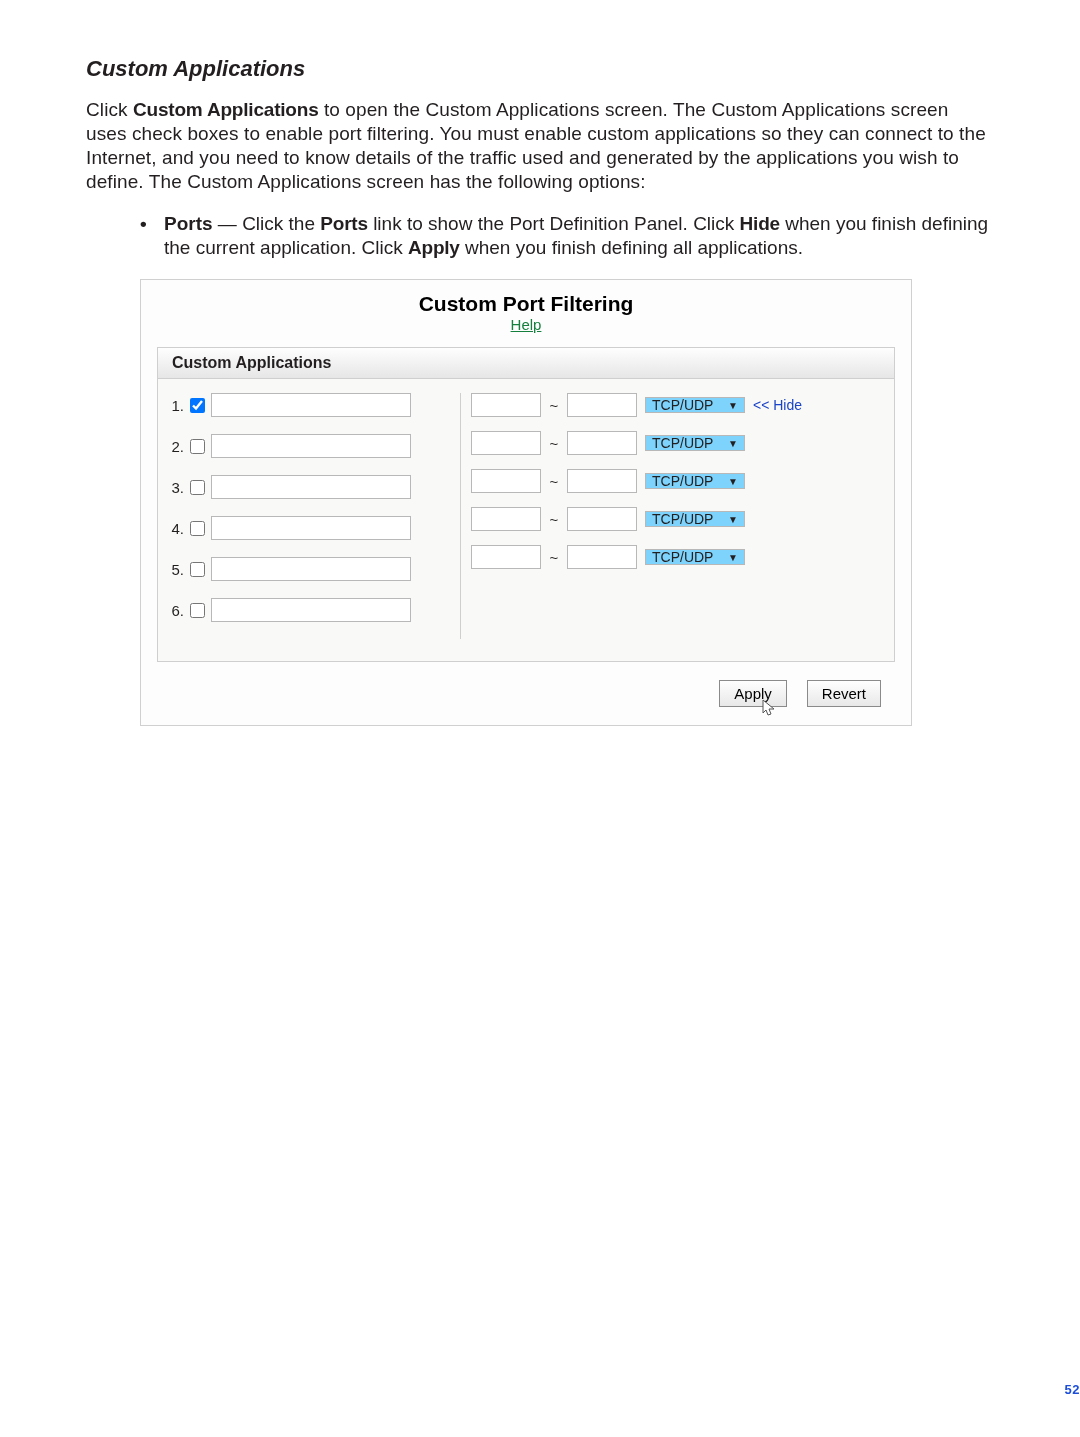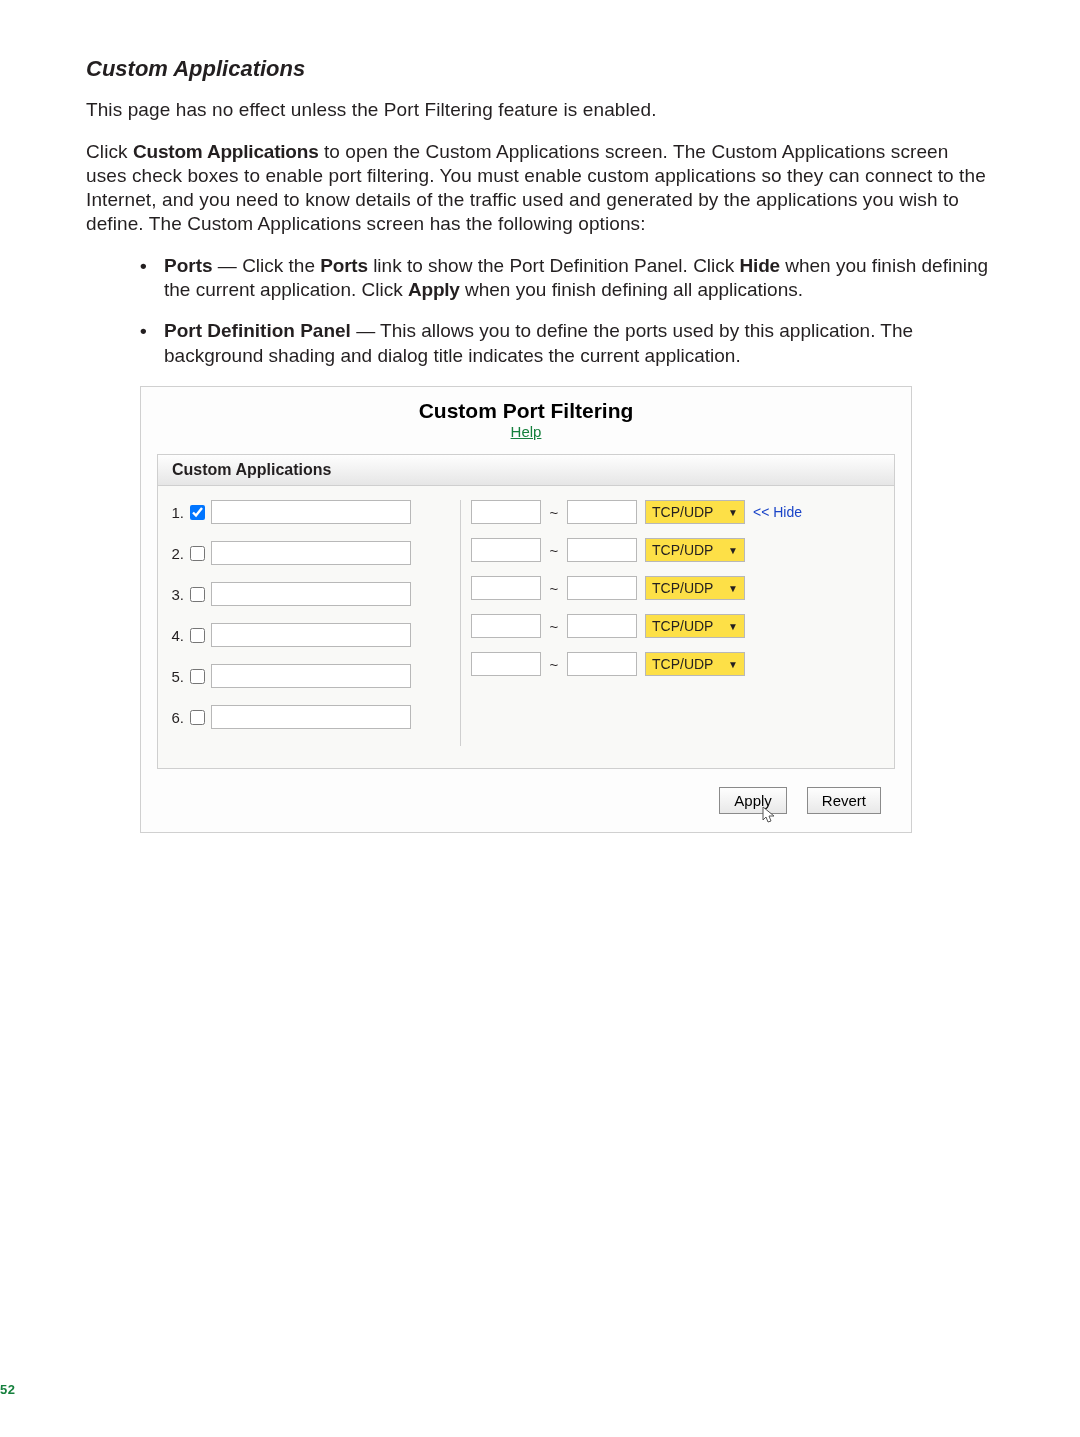--- a/index.html
+++ b/index.html
@@ -142,22 +142,22 @@
       width: 70px;
       height: 24px;
       border: 1px solid #b8b8b8;
       background: #fff;
       font-size: 14px;
       padding: 2px 4px;
     }
     .tilde { font-size: 15px; width: 10px; text-align: center; }
     .proto-select {
       border: 1px solid #b8b8b8;
-      background: #fde047;
-      height: 24px;
+      background: #7dd3fc;
+      height: 16px;
       width: 100px;
       padding: 1px 6px;
       font-size: 14px;
       display: flex;
       align-items: center;
       justify-content: space-between;
       font-family: Arial, sans-serif;
     }
     .proto-select .caret {
       font-size: 10px;
@@ -187,45 +187,41 @@
       position: absolute;
       left: 42px;
       top: 18px;
       width: 16px;
       height: 20px;
     }
     .page-number {
       position: absolute;
       bottom: 40px;
       width: 100%;
-      text-align: left;
+      text-align: right;
       font-size: 13px;
       font-weight: 700;
-      color: #15803d;
+      color: #1d4ed8;
       letter-spacing: 0.5px;
     }
   </style>
 </head>
 <body>
 
 <div class="content">
   <h2 class="section-heading">Custom Applications</h2>
 
-  <p class="body">This page has no effect unless the Port Filtering feature is enabled.</p>
 
   <p class="body">
     <span>Click </span><span class="cond-bold">Custom Applications</span><span> to open the Custom Applications screen. The Custom Applications screen uses check boxes to enable port filtering. You must enable custom applications so they can connect to the Internet, and you need to know details of the traffic used and generated by the applications you wish to define. The Custom Applications screen has the following options:</span>
   </p>
 
   <ul class="bullets">
     <li>
       <span class="semi">Ports</span><span> — Click the </span><span class="cond-bold">Ports</span><span> link to show the Port Definition Panel. Click </span><span class="cond-bold">Hide</span><span> when you finish defining the current application. Click </span><span class="cond-bold">Apply</span><span> when you finish defining all applications.</span>
-    </li>
-    <li>
-      <span class="semi">Port Definition Panel</span><span> — This allows you to define the ports used by this application. The background shading and dialog title indicates the current application.</span>
     </li>
   </ul>
 
   <div class="screenshot-wrap">
     <div class="panel-header">
       <div class="panel-title">Custom Port Filtering</div>
       <a class="help-link">Help</a>
     </div>
     <div class="subheader">Custom Applications</div>
     <div class="inner-panel">

